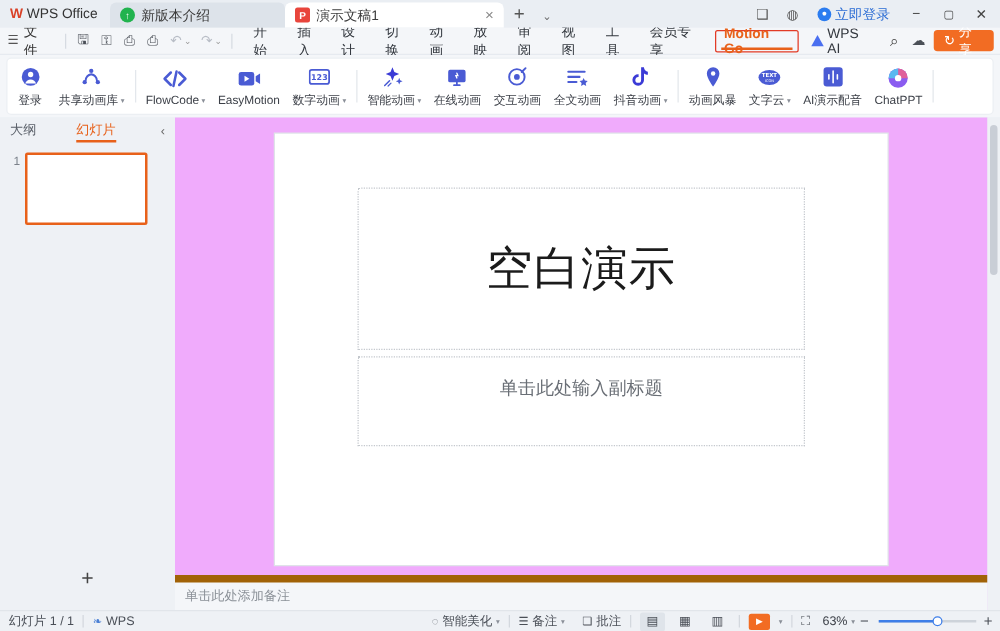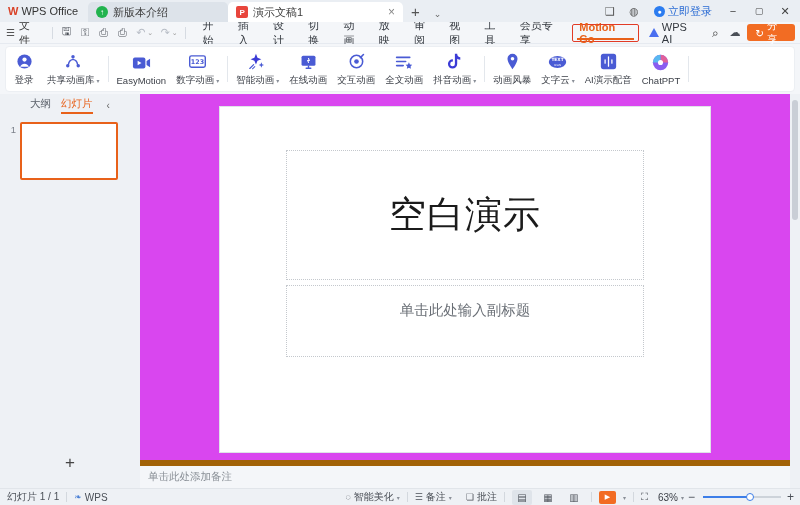--- a/index.html
+++ b/index.html
@@ -85,36 +85,36 @@
   .rbtn .lbl { font-size: 9.5px; color: #3b3f47; margin-top: 2px; white-space: nowrap;
     display: flex; align-items: center; gap: 2px; }
   .caret { font-size: 6px; color: #8a8f98; }
 
   
   .body { flex: 1; display: flex; min-height: 0; position: relative; background: #eef1f5; }
 
   
   .slidepanel { width: 140px; background: #eef1f5; display: flex; flex-direction: column;
     flex: none; position: relative; }
-  .sp-tabs { height: 22px; display: flex; align-items: center; justify-content: center;
+  .sp-tabs { height: 22px; display: flex; align-items: center; justify-content: space-between;
     gap: 10px; padding: 0 8px; font-size: 10.5px; color: #5a6069; }
   .sp-tab { position: relative; padding-bottom: 3px; }
   .sp-tab.active { color: #e8611a; }
   .sp-tab.active::after { content: ""; position: absolute; left: 0; right: 0; bottom: 0;
     height: 1.5px; background: #e8611a; }
   .sp-collapse { font-size: 10px; color: #666; margin-left: 4px; }
   .thumbrow { display: flex; align-items: flex-start; padding: 6px 8px 0 0; }
   .thumb-num { width: 16px; text-align: right; font-size: 9.5px; color: #7b818a; padding-top: 2px; }
   .thumb { width: 98px; height: 58px; background: #fff; border: 2px solid #e8611a;
     border-radius: 2px; margin-left: 4px; }
   .sp-add { margin-top: auto; height: 50px; display: flex; align-items: center; justify-content: center;
     font-size: 17px; color: #444; font-weight: 300; }
 
   
-  .editor { flex: 1; display: flex; flex-direction: column; min-width: 0; background: #d946ef; }
+  .editor { flex: 1; display: flex; flex-direction: column; min-width: 0; background: #f0abfc; }
   .canvas-wrap { flex: 1; display: flex; align-items: flex-start; justify-content: center;
     padding-top: 13px; position: relative; min-height: 0; }
   .slide { width: 490px; height: 345px; background: #fff; position: relative;
     box-shadow: 0 0 0 1px #dfe3e8; }
   .ph { position: absolute; border: 1px dotted #c4c8cd; display: flex;
     align-items: center; justify-content: center; }
   .ph-title { left: 66px; right: 66px; top: 43px; height: 130px; }
   .ph-title span { font-size: 37px; color: #1b1b1b; font-weight: 400; letter-spacing: 1px; }
   .ph-sub { left: 66px; right: 66px; top: 178px; height: 72px; }
   .ph-sub span { font-size: 14.5px; color: #6a6f76; margin-top: -22px; }
@@ -259,20 +259,33 @@
               <span>共享动画库</span>
               <span class="caret">▾</span>
             </span>
         </div>
       </div>
       <div class="rdiv"></div>
 
       <div class="rgroup">
         <div class="rbtn">
           <span class="gi">
+            <svg width="20" height="16" viewBox="0 0 24 18" fill="none" stroke="#4a5bd4" stroke-width="2.4" stroke-linecap="round" stroke-linejoin="round">
+                <path d="M8 3 2 9l6 6"></path>
+                <path d="M16 3l6 6-6 6"></path>
+                <path d="M13.5 2 10.5 16"></path>
+              </svg>
+          </span>
+          <span class="lbl">
+              <span>FlowCode</span>
+              <span class="caret">▾</span>
+            </span>
+        </div>
+        <div class="rbtn">
+          <span class="gi">
             <svg width="19" height="14" viewBox="0 0 24 18">
                 <rect x="1" y="2" width="16" height="14" rx="2.5" fill="#4a5bd4"></rect>
                 <path d="M18.5 6.5 23 3.5v11l-4.5-3z" fill="#4a5bd4"></path>
                 <path d="M7 6l5 3-5 3z" fill="#fff"></path>
               </svg>
           </span>
           <span class="lbl">
               <span>EasyMotion</span>
             </span>
         </div>

